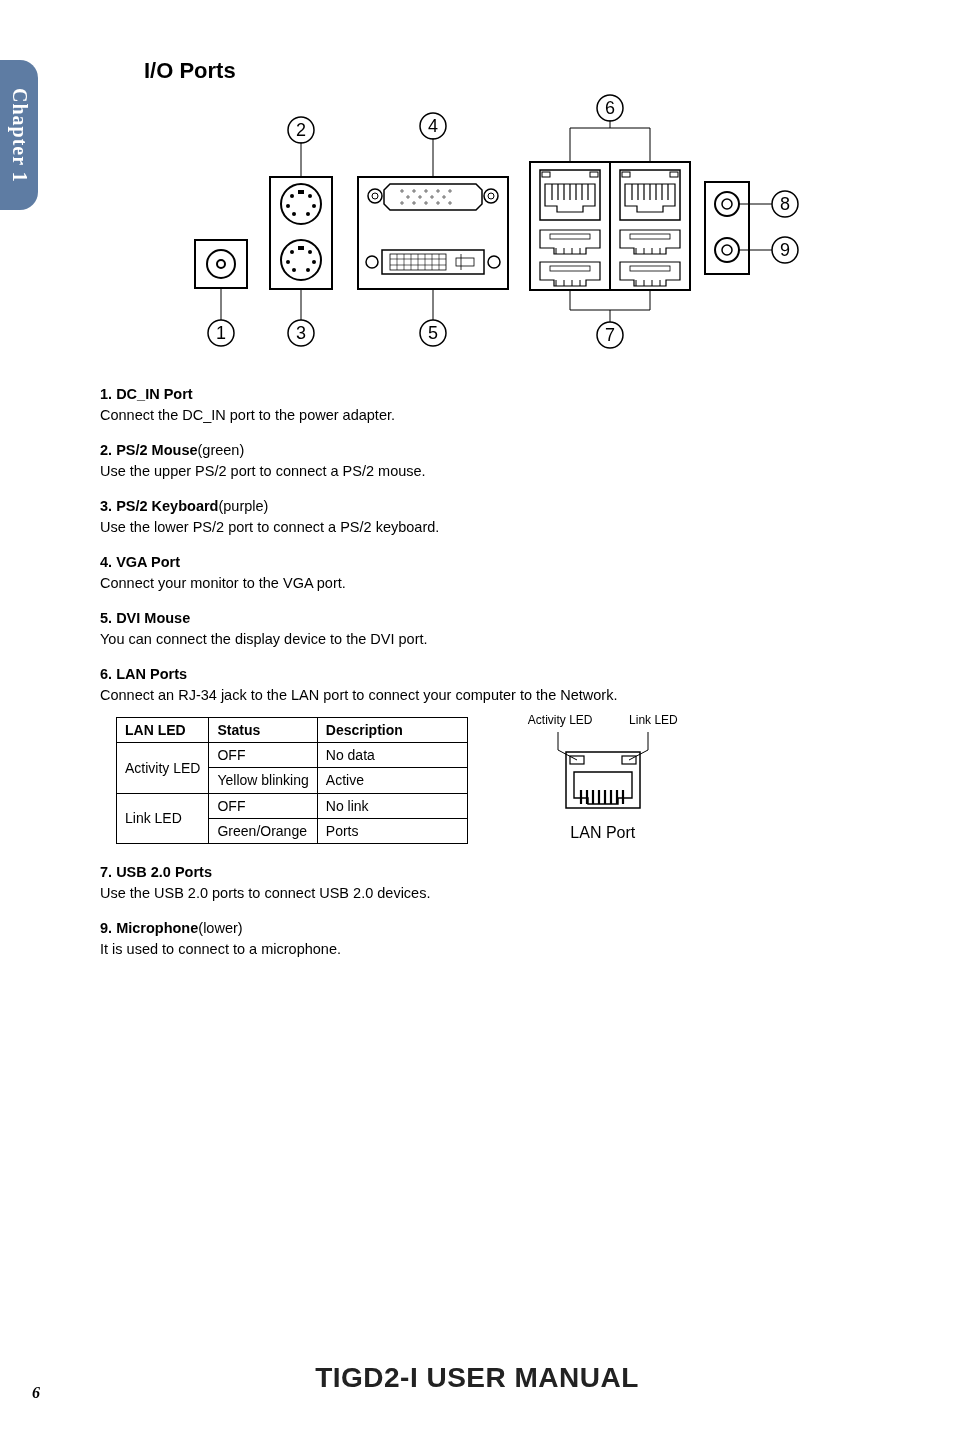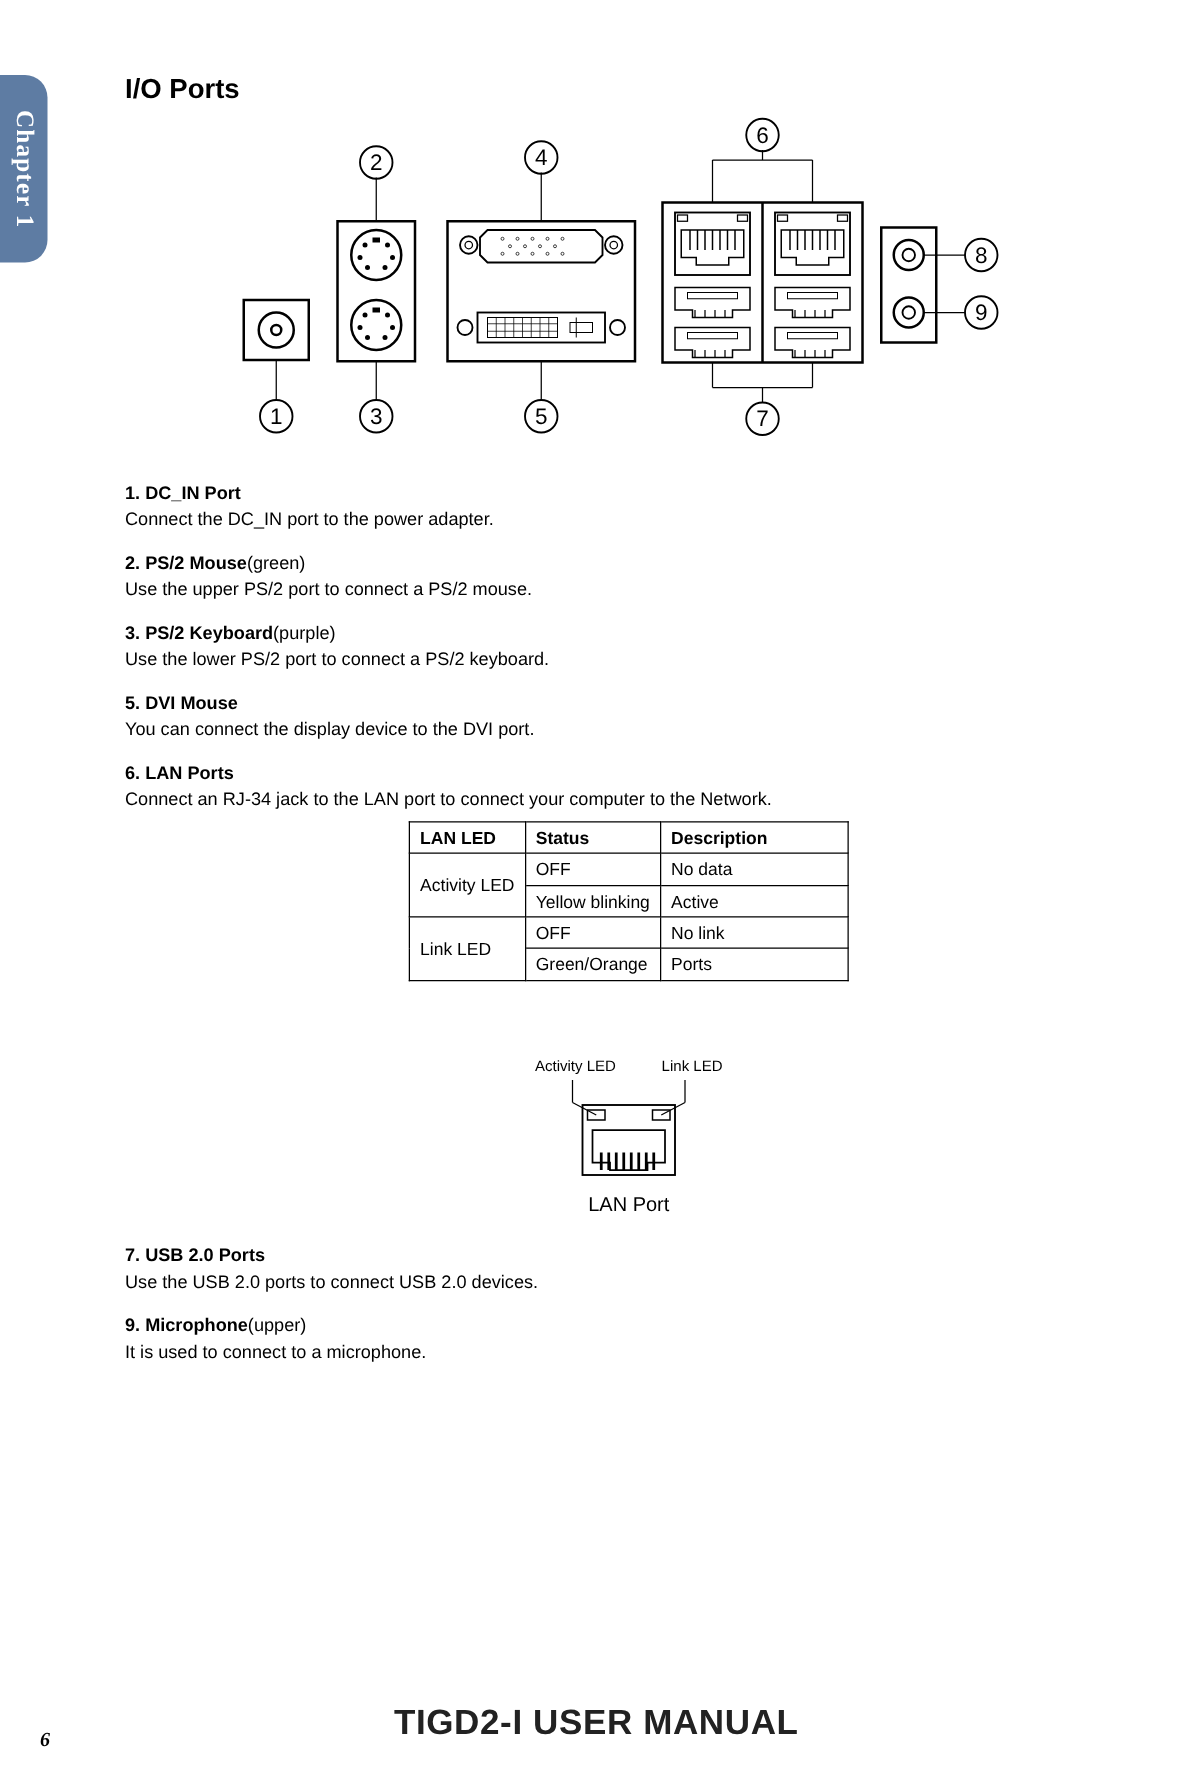--- a/index.html
+++ b/index.html
@@ -35,38 +35,38 @@
     position: absolute;
     left: 100px;
     top: 58px;
     width: 790px;
   }
   h1.main-heading {
     font-family: Arial, sans-serif;
     font-size: 22px;
     font-weight: bold;
     margin-bottom: 8px;
+    margin-left: 44px;
   }
   .diagram {
     margin-left: 80px;
     margin-bottom: 28px;
   }
   .section {
     margin-bottom: 14px;
     font-size: 14.5px;
     line-height: 1.45;
   }
   .section b { font-weight: bold; }
   .table-row-wrap {
     display: flex;
-    align-items: center;
+    align-items: flex-end;
     gap: 60px;
     margin-top: 6px;
     margin-left: 16px;
-    flex-direction: column;
   }
   table.led {
     border-collapse: collapse;
     font-size: 14px;
   }
   table.led th, table.led td {
     border: 1px solid #000;
     padding: 2px 8px;
     text-align: left;
     vertical-align: middle;
@@ -324,20 +324,24 @@
     <b><span>1.</span> <span>DC_IN Port</span></b><span></span><br>
     <span>Connect the DC_IN port to the power adapter.</span>
   </div>
   <div class="section">
     <b><span>2.</span> <span>PS/2 Mouse</span></b><span>(green)</span><br>
     <span>Use the upper PS/2 port to connect a PS/2 mouse.</span>
   </div>
   <div class="section">
     <b><span>3.</span> <span>PS/2 Keyboard</span></b><span>(purple)</span><br>
     <span>Use the lower PS/2 port to connect a PS/2 keyboard.</span>
+  </div>
+  <div class="section">
+    <b><span>4.</span> <span>VGA Port</span></b><span></span><br>
+    <span>Connect your monitor to the VGA port.</span>
   </div>
   <div class="section">
     <b><span>5.</span> <span>DVI Mouse</span></b><span></span><br>
     <span>You can connect the display device to the DVI port.</span>
   </div>
 
   <div class="section">
     <b><span>6.</span> <span>LAN Ports</span></b><span></span><br>
     <span>Connect an RJ-34 jack to the LAN port to connect your computer to the Network.</span>
 
@@ -398,21 +402,21 @@
         <div class="lanport-caption">LAN Port</div>
       </div>
     </div>
   </div>
 
   <div class="section" style="margin-top:18px">
     <b><span>7.</span> <span>USB 2.0 Ports</span></b><span></span><br>
     <span>Use the USB 2.0 ports to connect USB 2.0 devices.</span>
   </div>
   <div class="section">
-    <b><span>9.</span> <span>Microphone</span></b><span>(upper)</span><br>
+    <b><span>9.</span> <span>Microphone</span></b><span>(lower)</span><br>
     <span>It is used to connect to a microphone.</span>
   </div>
 </div>
 
 <div class="footer">
   <div class="footer-title">TIGD2-I  USER MANUAL</div>
 </div>
 <div class="page-number">6</div>
 
 </body></html>

